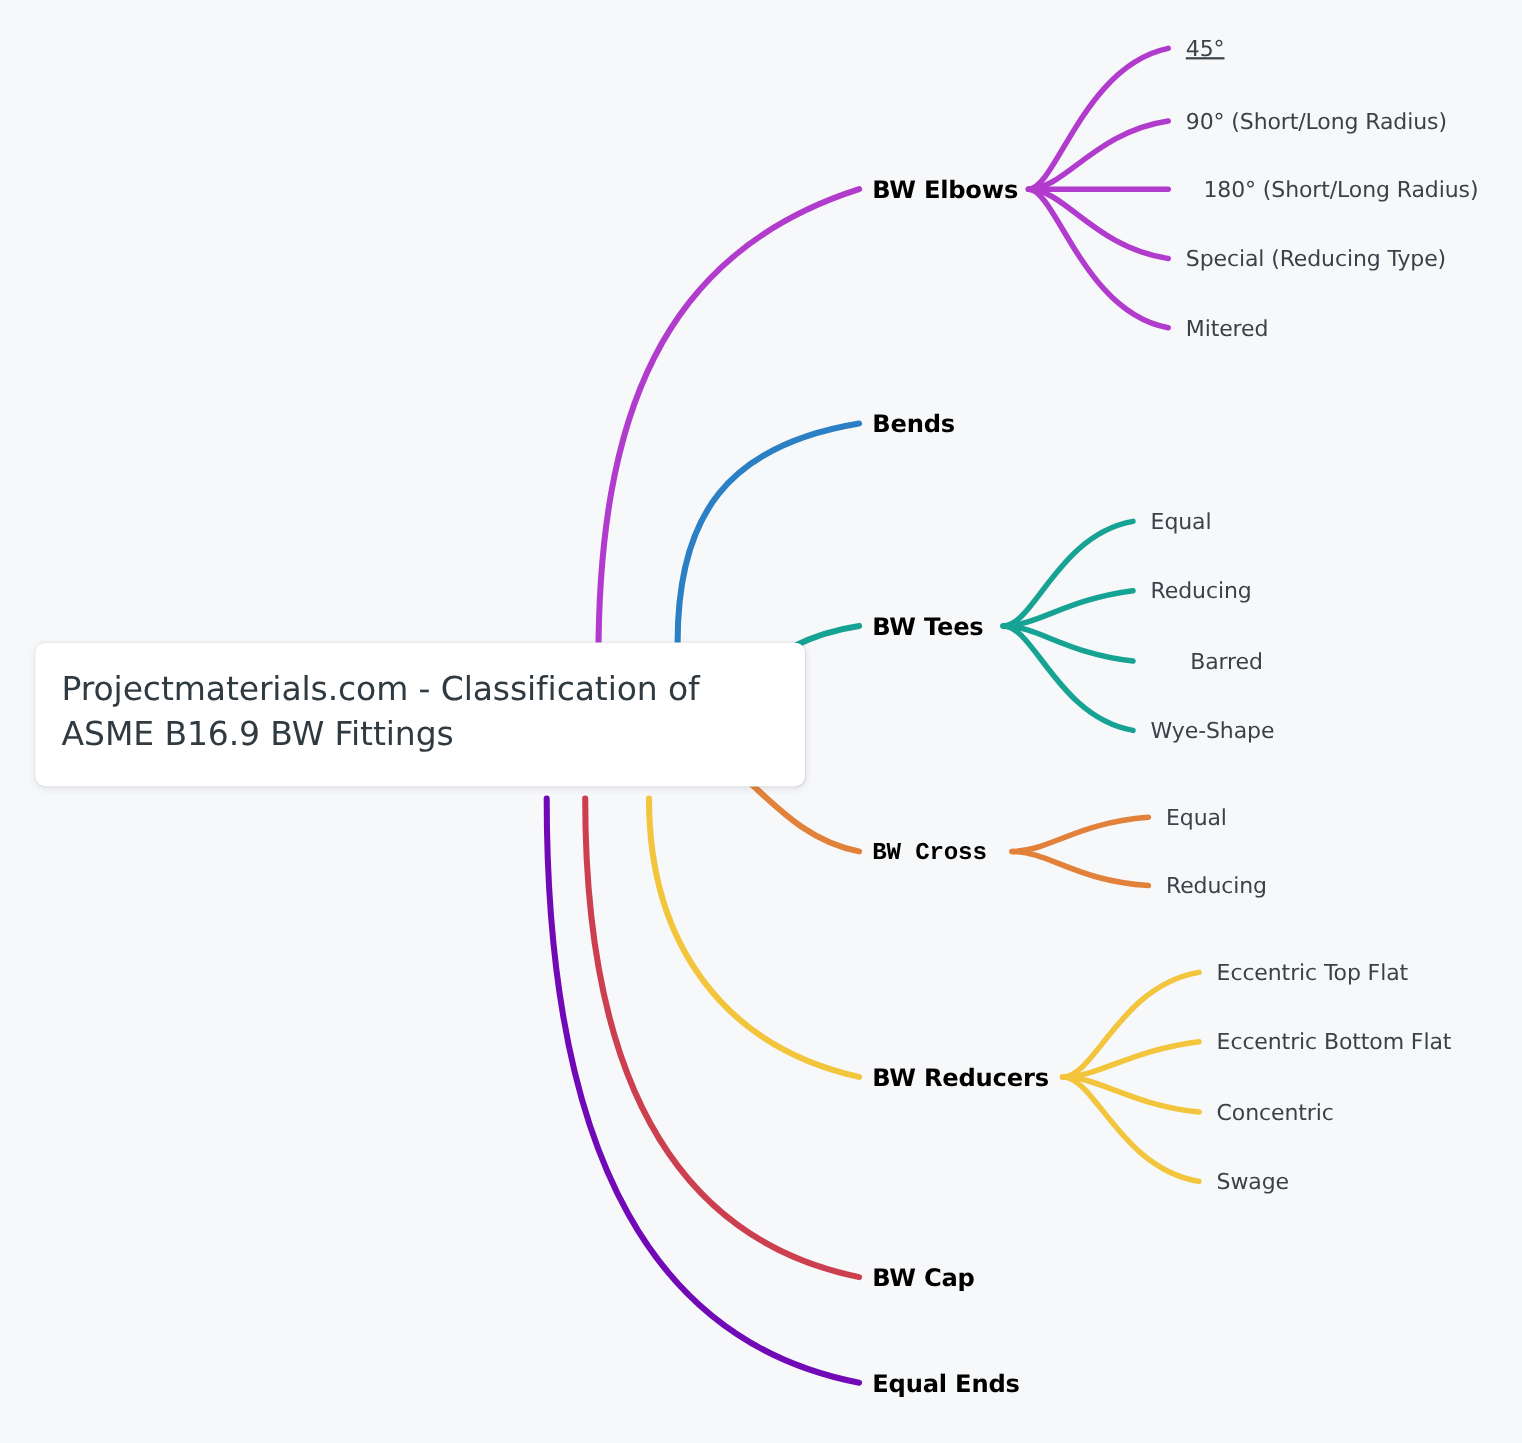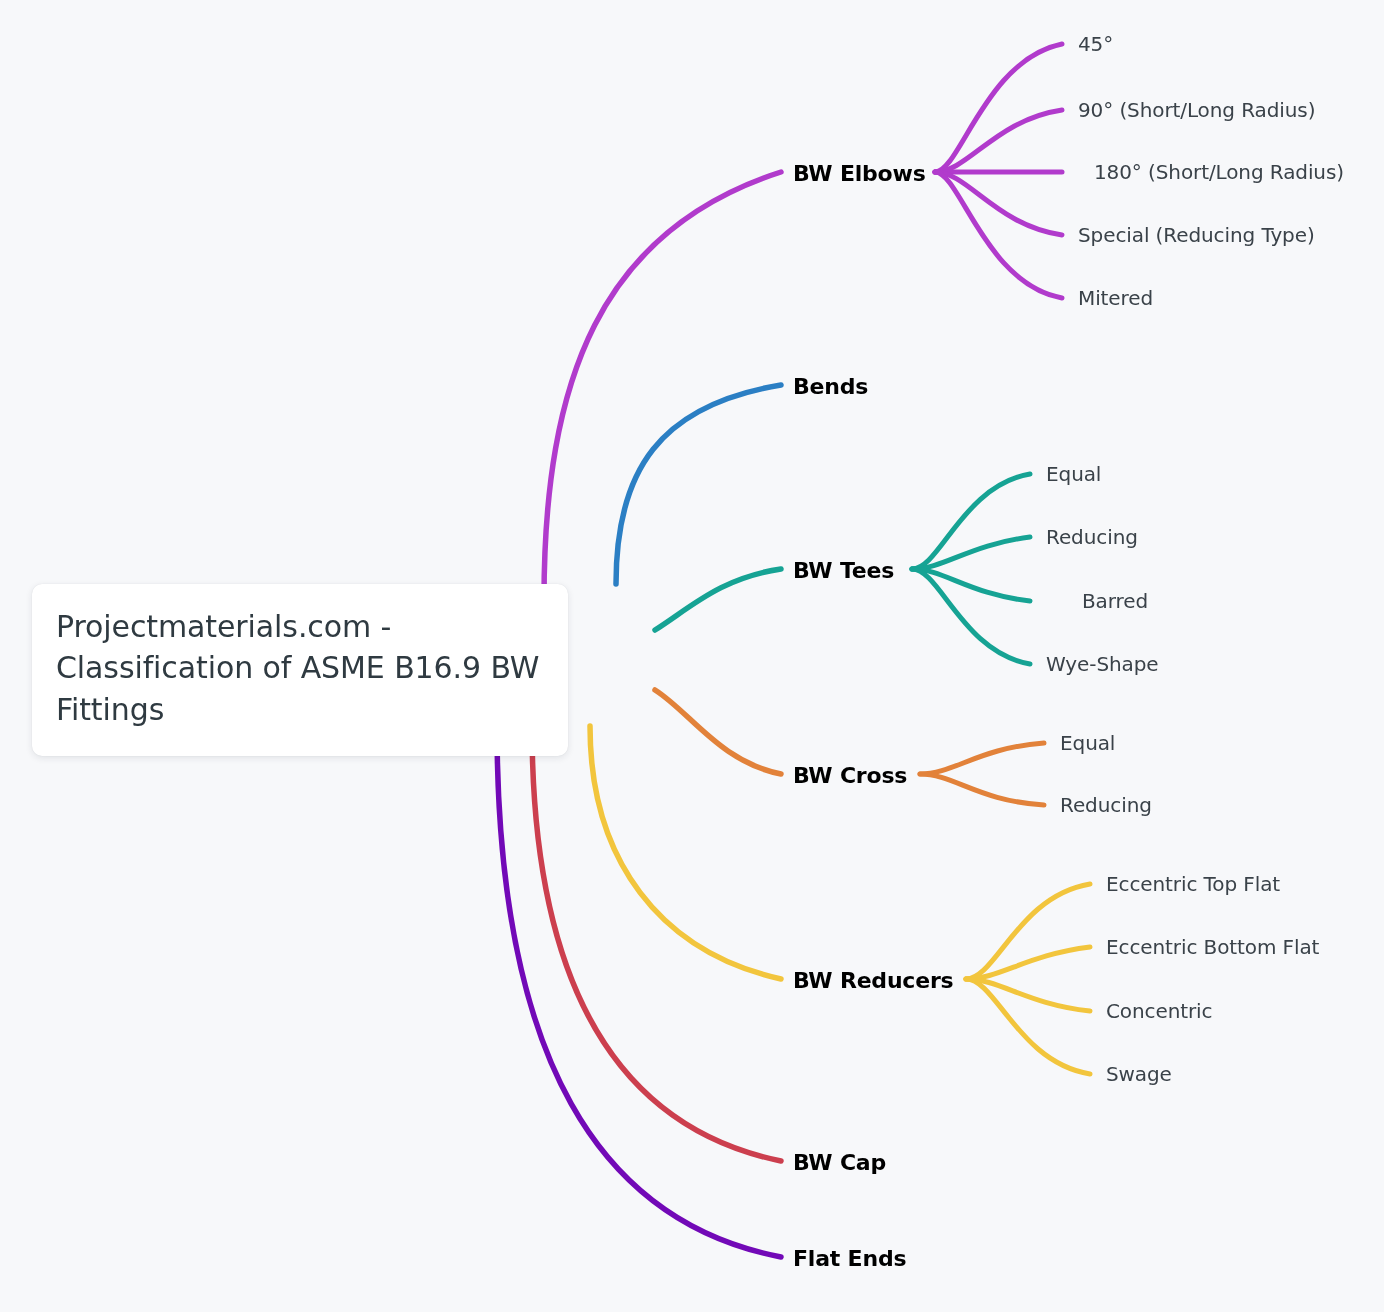--- a/index.html
+++ b/index.html
@@ -26,21 +26,21 @@
   .node {
     position: absolute;
     white-space: nowrap;
     color: #2b333b;
     line-height: 1.25;
   }
   
   #root-node {
     left: 32px;
     top: 584px;
-    width: 536px;
+    width: 700px;
     box-sizing: border-box;
     padding: 22px 24px 26px 24px;
     background: #ffffff;
     border-radius: 10px;
     box-shadow: 0 2px 7px rgba(30, 40, 60, 0.10), 0 0 1px rgba(30,40,60,0.12);
     z-index: 5;
   }
   #root-node .root-text {
     font-size: 30px;
     color: #2f3a41;
@@ -110,29 +110,29 @@
   <div class="node" id="root-node">
     <div class="root-text">Projectmaterials.com - Classification of ASME B16.9 BW Fittings</div>
   </div>
 
   <div class="node branch-label" style="left:793px; top:160px;">BW Elbows</div>
 
   <div class="node branch-label" style="left:793px; top:373px;">Bends</div>
 
   <div class="node branch-label" style="left:793px; top:557px;">BW Tees</div>
 
-  <div class="node branch-label" style="left:793px; top:762px;">BW Cross</div>
+  <div class="node branch-label" style="left:793px; top:762px;font-family:Liberation Mono, monospace;">BW Cross</div>
 
   <div class="node branch-label" style="left:793px; top:967px;">BW Reducers</div>
 
   <div class="node branch-label" style="left:793px; top:1149px;">BW Cap</div>
 
-  <div class="node branch-label" style="left:793px; top:1245px;">Flat Ends</div>
+  <div class="node branch-label" style="left:793px; top:1245px;">Equal Ends</div>
 
-  <div class="node leaf-label" style="left:1078px; top:32px;">45°</div>
+  <div class="node leaf-label" style="left:1078px; top:32px;text-decoration:underline;">45°</div>
   <div class="node leaf-label" style="left:1078px; top:98px;">90° (Short/Long Radius)</div>
   <div class="node leaf-label" style="left:1078px; top:160px;margin-left:16px;">180° (Short/Long Radius)</div>
   <div class="node leaf-label" style="left:1078px; top:223px;">Special (Reducing Type)</div>
   <div class="node leaf-label" style="left:1078px; top:286px;">Mitered</div>
 
   <div class="node leaf-label" style="left:1046px; top:462px;">Equal</div>
   <div class="node leaf-label" style="left:1046px; top:525px;">Reducing</div>
   <div class="node leaf-label" style="left:1046px; top:589px;margin-left:36px;">Barred</div>
   <div class="node leaf-label" style="left:1046px; top:652px;">Wye-Shape</div>
 

